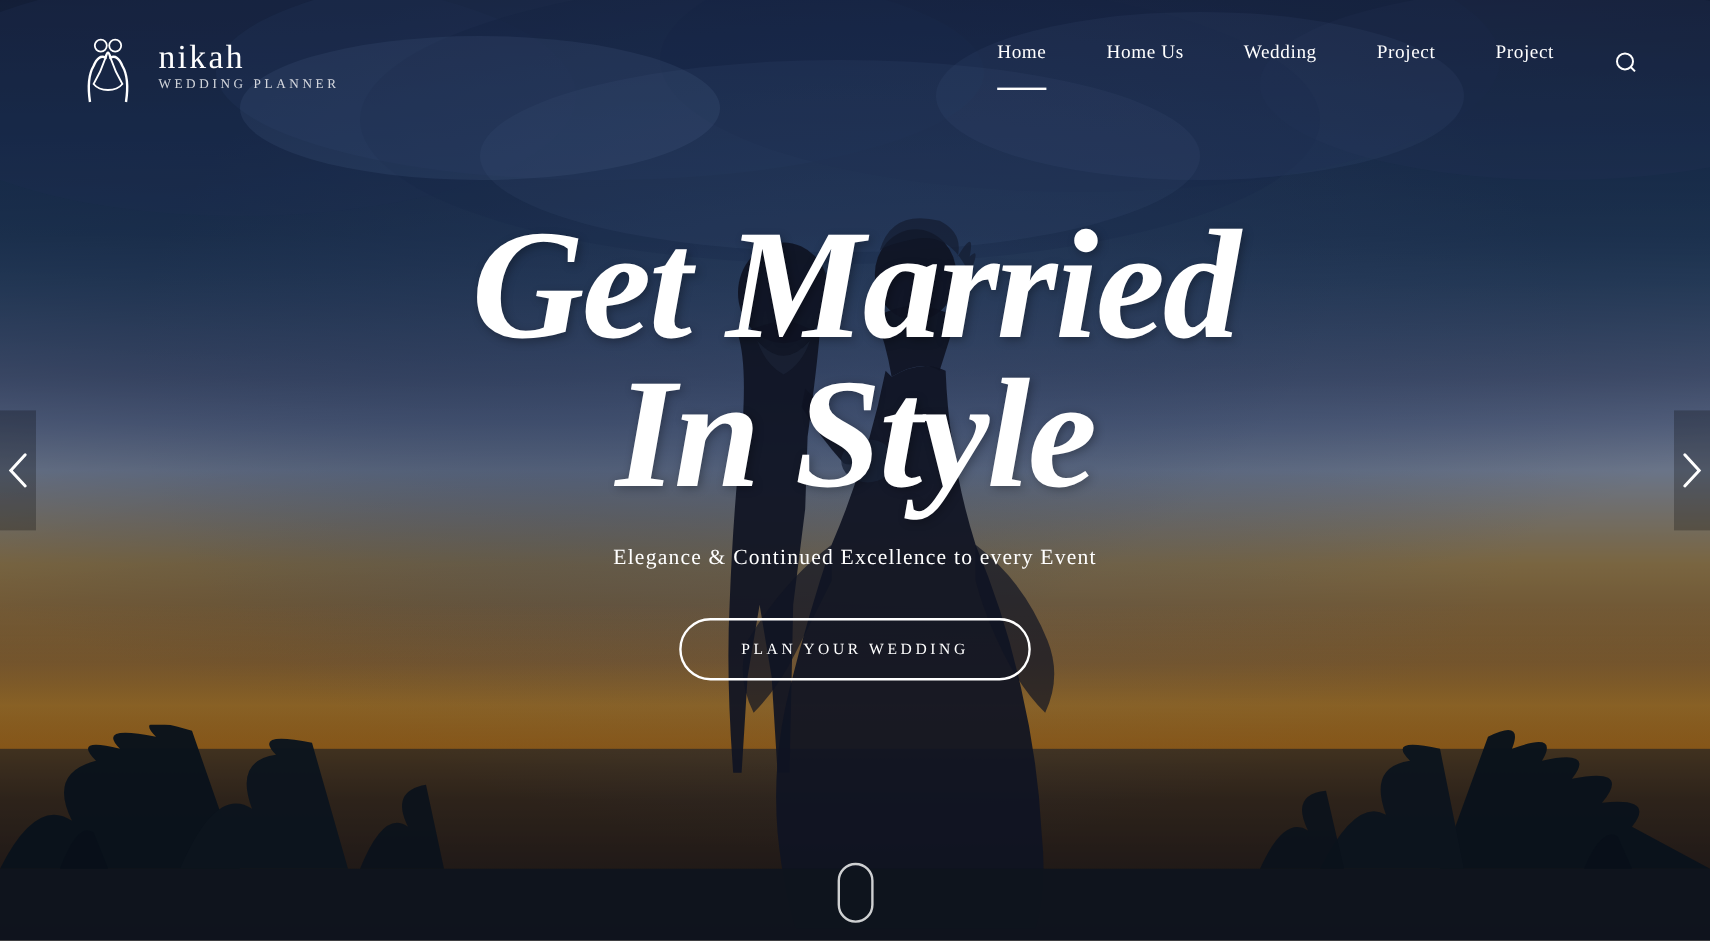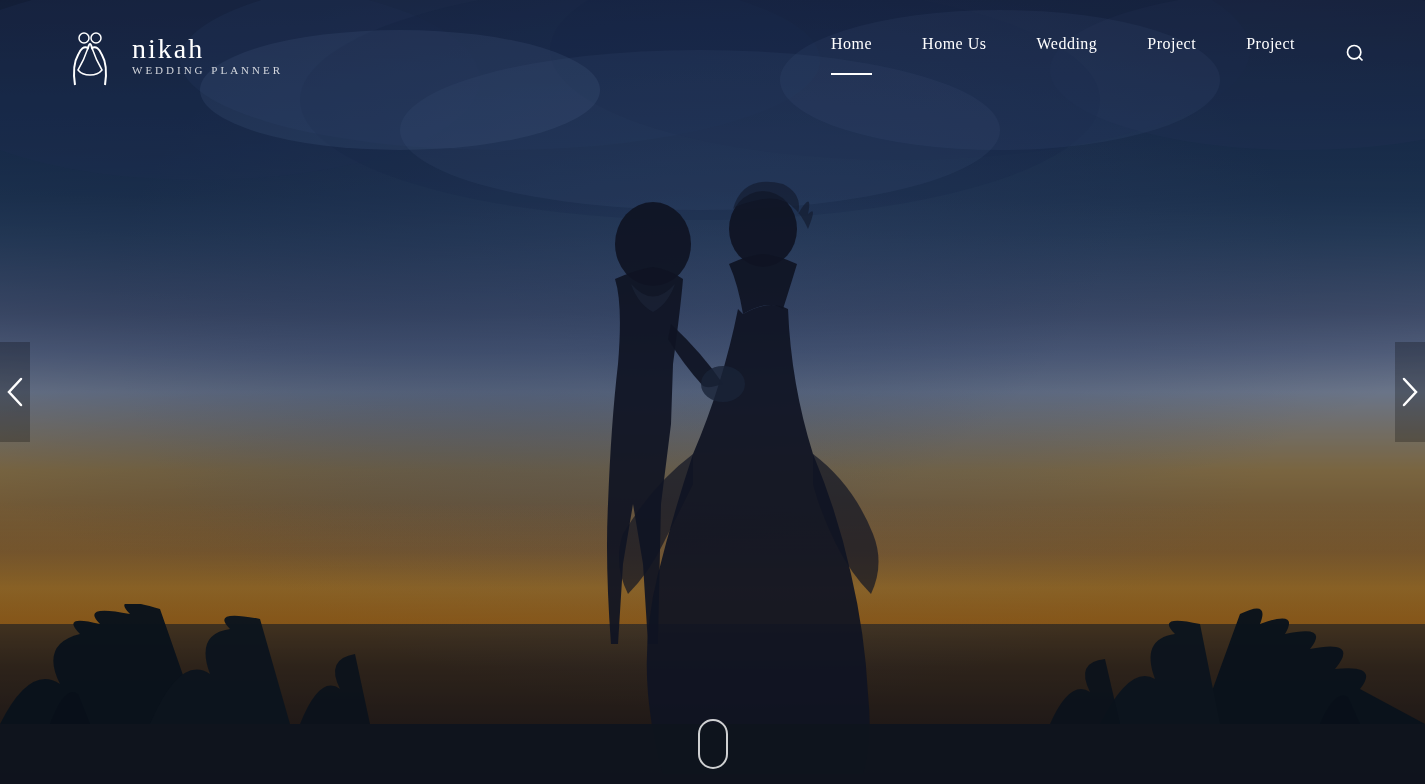--- a/index.html
+++ b/index.html
@@ -335,20 +335,28 @@
       <a class="nav-link">Project</a>
       <span class="nav-search">
         <svg width="20" height="20" viewBox="0 0 24 24" fill="none" stroke="white" stroke-width="2">
           <circle cx="11" cy="11" r="8"></circle>
           <path d="M21 21l-4.35-4.35"></path>
         </svg>
       </span>
     </div>
   </nav>
 
+  <div class="hero-content">
+    <div class="hero-title">
+      <div>Get Married</div>
+      <div>In Style</div>
+    </div>
+    <p class="hero-subtitle">Elegance &amp; Continued Excellence to every Event</p>
+    <button class="hero-btn">PLAN YOUR WEDDING</button>
+  </div>
 
   <div class="arrow-left">
     <svg width="16" height="30" viewBox="0 0 16 30" fill="white">
       <path d="M14 2 L2 15 L14 28" stroke="white" stroke-width="2.5" fill="none" stroke-linecap="round"></path>
     </svg>
   </div>
 
   <div class="arrow-right">
     <svg width="16" height="30" viewBox="0 0 16 30" fill="white">
       <path d="M2 2 L14 15 L2 28" stroke="white" stroke-width="2.5" fill="none" stroke-linecap="round"></path>

